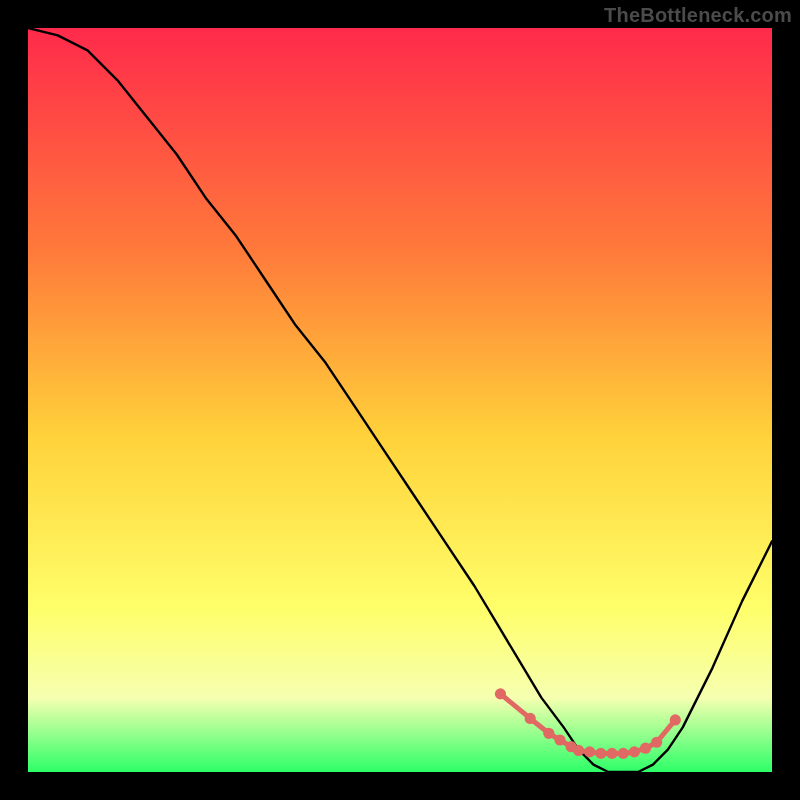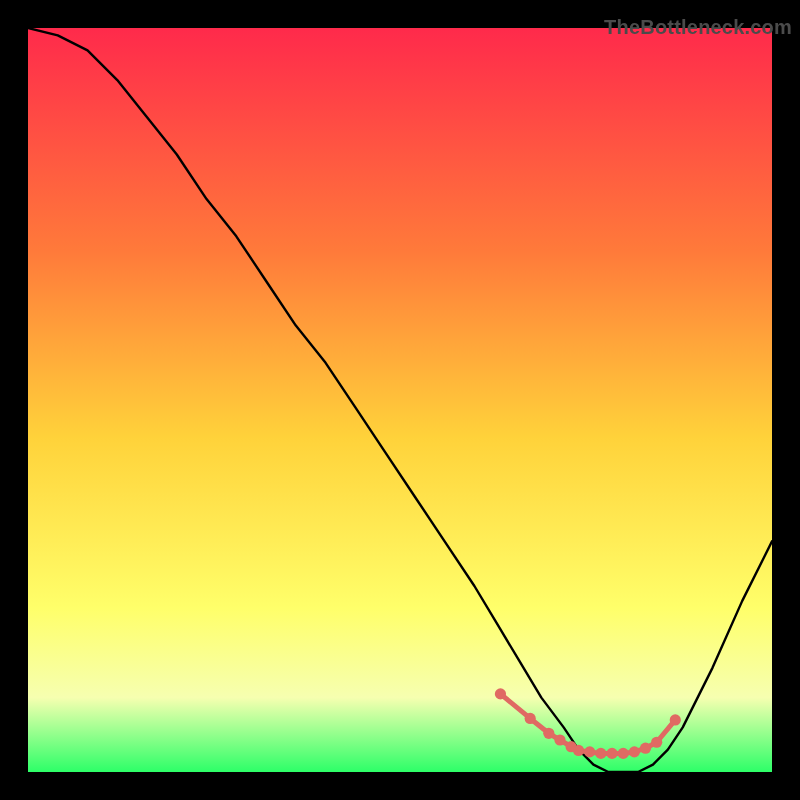--- a/index.html
+++ b/index.html
@@ -12,21 +12,21 @@
     font-family: Arial, Helvetica, sans-serif;
   }
   .stage {
     position: relative;
     width: 800px;
     height: 800px;
     background: #000;
   }
   .watermark {
     position: absolute;
-    top: 16px;
+    top: 4px;
     right: 8px;
     color: #4b4b4b;
     font-size: 20px;
     font-weight: 600;
     letter-spacing: 0.2px;
     z-index: 10;
   }
   .plot {
     position: absolute;
     left: 28px;

